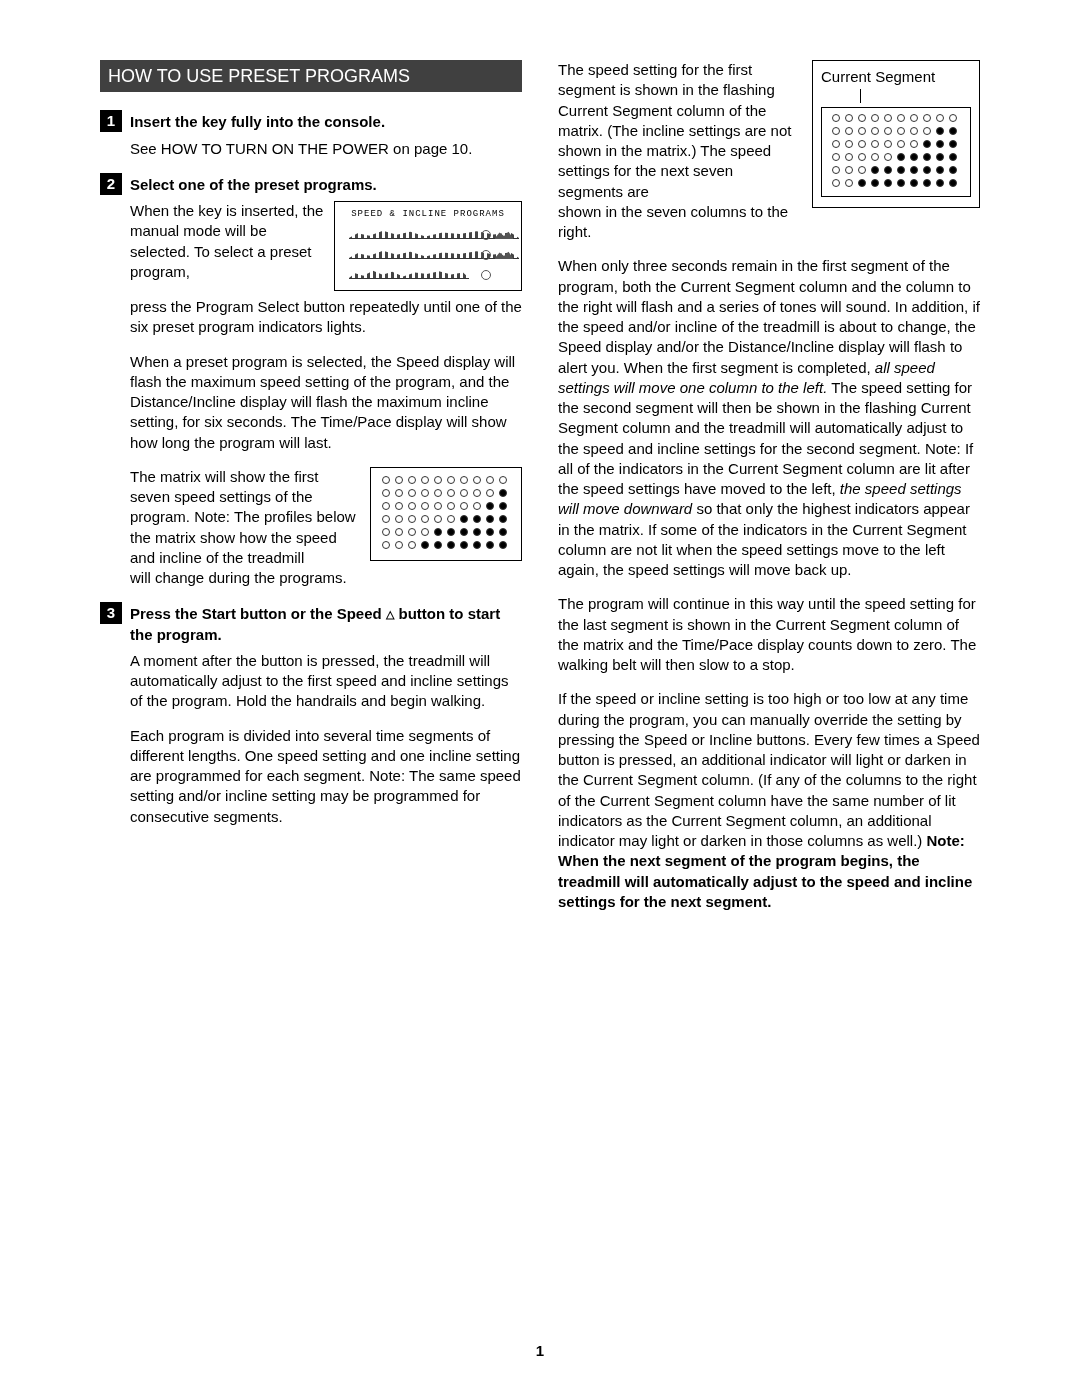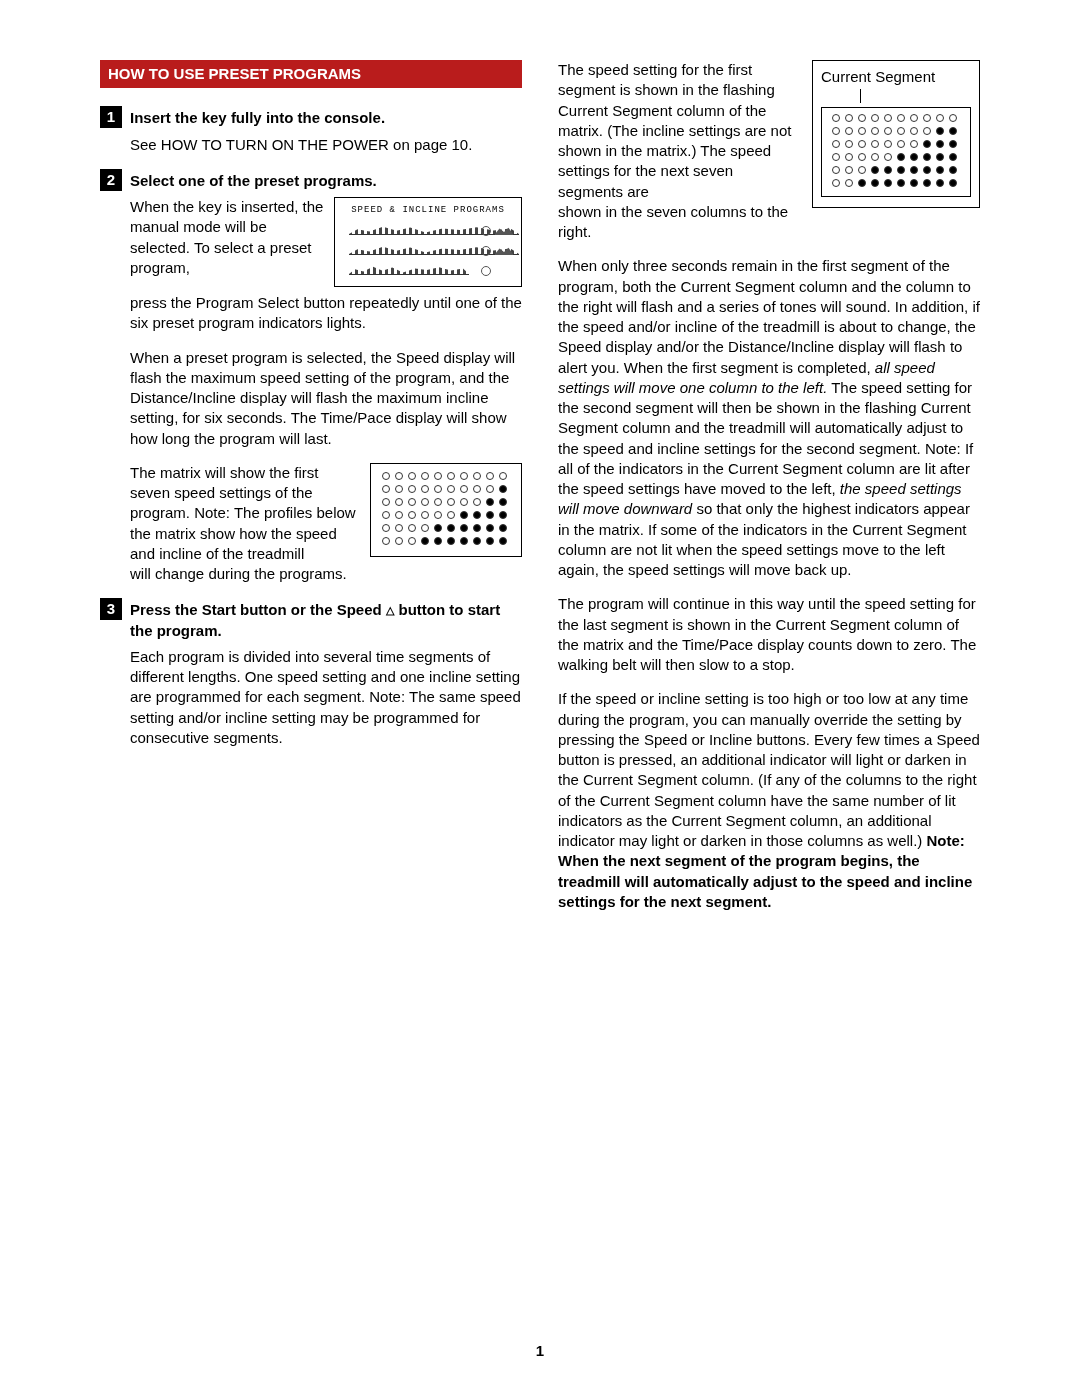--- a/index.html
+++ b/index.html
@@ -20,25 +20,25 @@
     }
     .columns {
       display: flex;
       gap: 36px;
     }
     .col {
       flex: 1;
       min-width: 0;
     }
     .section-header {
-      background: #b91c1c;
+      background: #404040;
       color: #fff;
-      font-weight: bold;
+      font-weight: normal;
       padding: 4px 8px;
-      font-size: 15px;
+      font-size: 18px;
       margin-bottom: 18px;
       display: inline-block;
       width: 100%;
       box-sizing: border-box;
     }
     .step {
       display: flex;
       align-items: flex-start;
       margin-bottom: 6px;
     }
@@ -307,20 +307,21 @@
       </div>
 
       
       <div class="step">
         <div class="step-num">3</div>
         <div class="step-title">
           <span>Press the Start button or the Speed </span><span class="tri">△</span><span> button to start the program.</span>
         </div>
       </div>
       <div class="indent">
+        <p>A moment after the button is pressed, the treadmill will automatically adjust to the first speed and incline settings of the program. Hold the handrails and begin walking.</p>
         <p>Each program is divided into several time segments of different lengths. One speed setting and one incline setting are programmed for each segment. Note: The same speed setting and/or incline setting may be programmed for consecutive segments.</p>
       </div>
     </div>
 
     <div class="col">
       <div class="cs-box">
         <span class="cs-title">Current Segment</span>
         <div class="cs-indicator"></div>
         <div class="cs-matrix-wrap">
           <div class="matrix" id="matrix2">

